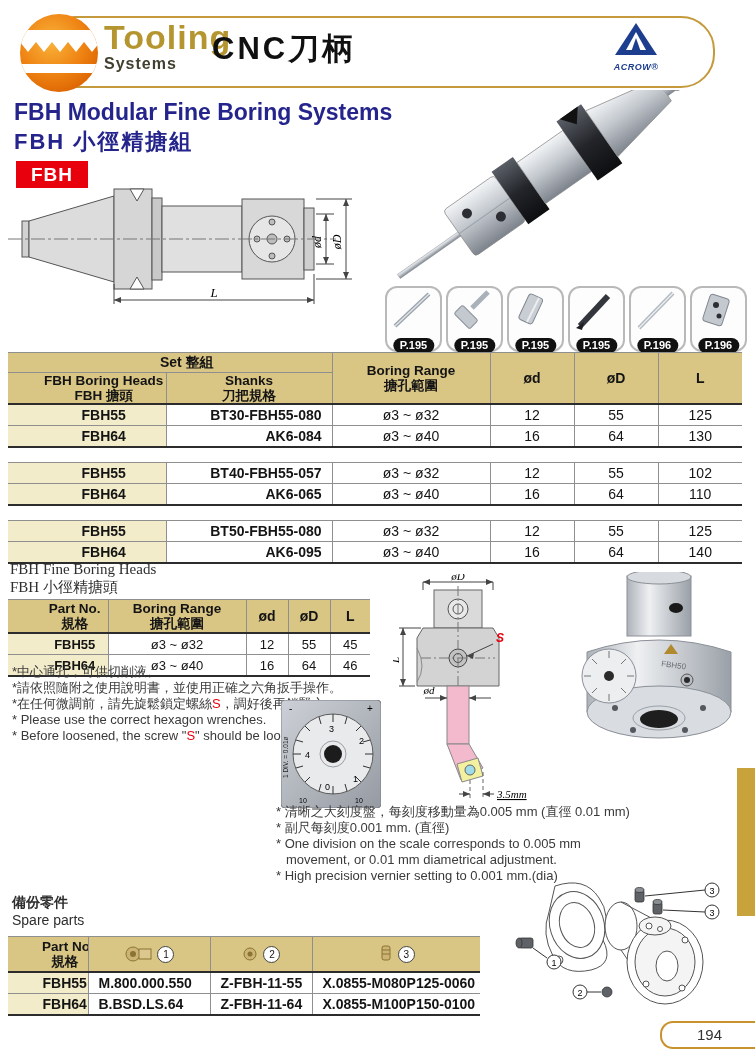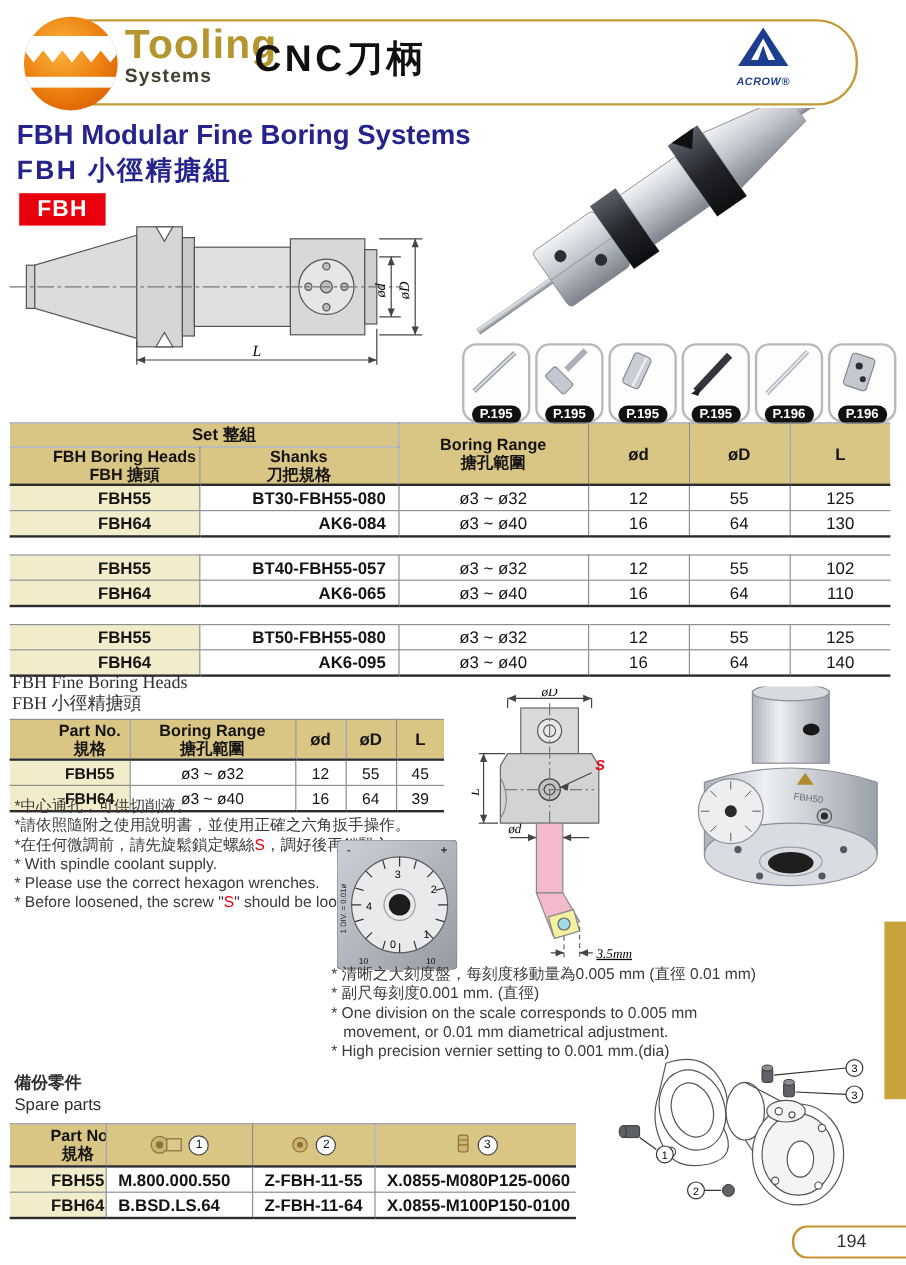--- a/index.html
+++ b/index.html
@@ -373,30 +373,29 @@
       <td style="font-size:13px;">ø3 ~ ø32</td>
       <td style="font-size:13px;">12</td>
       <td style="font-size:13px;">55</td>
       <td style="font-size:13px;">45</td>
     </tr>
     <tr>
       <td class="crm thk" style="height:17px;font-size:13px;">FBH64</td>
       <td class="thk" style="font-size:13px;">ø3 ~ ø40</td>
       <td class="thk" style="font-size:13px;">16</td>
       <td class="thk" style="font-size:13px;">64</td>
-      <td class="thk" style="font-size:13px;">39</td>
+      <td class="thk" style="font-size:13px;">46</td>
     </tr>
   </tbody>
     </table>
 
   <div class="abs notes" style="left:12px;top:664px;">
     <div>*中心通孔，可供切削液。</div>
     <div>*請依照隨附之使用說明書，並使用正確之六角扳手操作。</div>
     <div><span>*在任何微調前，請先旋鬆鎖定螺絲</span><span class="rd">S</span><span>，調好後再鎖緊之。</span></div>
-    <div>* With spindle coolant supply.</div>
     <div>* Please use the correct hexagon wrenches.</div>
     <div><span>* Before loosened, the screw "</span><span class="rd">S</span><span>" should be loosened.</span></div>
   </div>
 
   <div class="abs" style="left:281px;top:700px;">
     <svg width="100" height="108" viewBox="0 0 100 108">
       <defs>
           <linearGradient id="dialbg" x1="0" y1="0" x2="1" y2="1">
         <stop offset="0%" stop-color="#cdd1d7"></stop>
             <stop offset="100%" stop-color="#969aa2"></stop>

